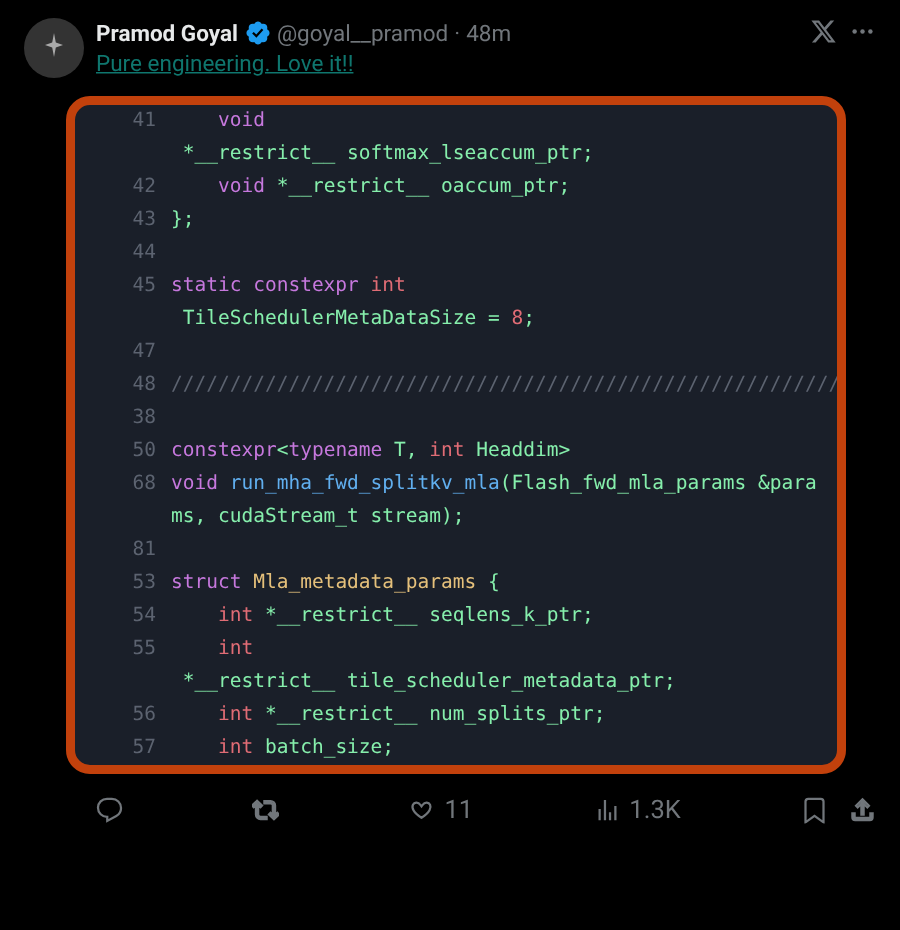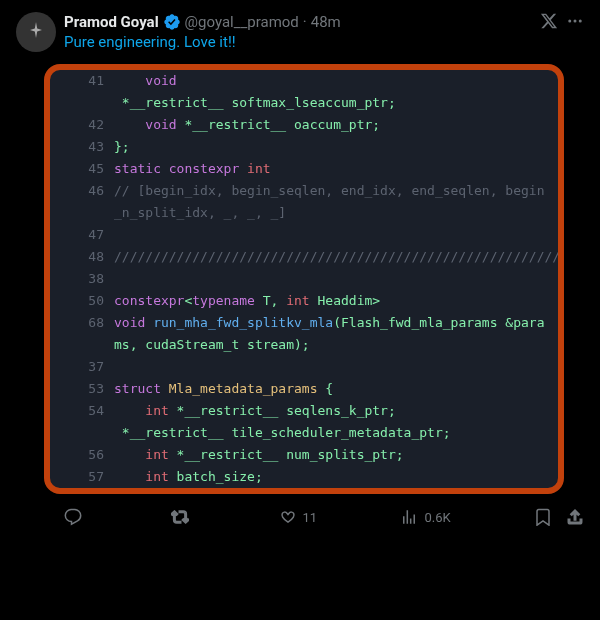--- a/index.html
+++ b/index.html
@@ -58,21 +58,22 @@
     display: flex;
     align-items: center;
     gap: 8px;
     color: #71767b;
   }
   .tweet-text {
     margin-left: 48px;
     margin-top: 0px;
     font-size: 15px;
     line-height: 20px;
-    color: #0ea5e9;
+    color: #0f766e;
+    text-decoration: underline;
   }
   .code-card {
     margin: 12px 0 0 28px;
     width: calc(100% - 48px);
     border: 6px solid #c2410c;
     border-radius: 16px;
     overflow: hidden;
     background: #1a1f29;
     padding-left: 30px;
   }
@@ -107,21 +108,21 @@
   .tok-default { color: #abb2bf; }
   .actions {
     margin-left: 48px;
     margin-top: 10px;
     padding: 4px 0 10px 0;
     display: flex;
     align-items: center;
     justify-content: space-between;
     max-width: 520px;
     color: #71767b;
-    font-size: 13px;
+    font-size: 17px;
   }
   .action {
     display: flex;
     align-items: center;
     gap: 6px;
     cursor: pointer;
   }
   .action-right {
     display: flex;
     gap: 14px;
@@ -163,30 +164,32 @@
       </span>
     </div>
   </div>
 
   <div class="code-card">
     <div class="code-inner" id="code-inner">
         <div class="code-line"><div class="ln">41</div><div class="lc"><span class="tok-default">    </span><span class="tok-key">void</span></div></div>
         <div class="code-line"><div class="ln"></div><div class="lc"><span class="tok-id"> *__restrict__ softmax_lseaccum_ptr;</span></div></div>
         <div class="code-line"><div class="ln">42</div><div class="lc"><span class="tok-default">    </span><span class="tok-key">void</span><span class="tok-id"> *__restrict__ oaccum_ptr;</span></div></div>
         <div class="code-line"><div class="ln">43</div><div class="lc"><span class="tok-id">};</span></div></div>
+        <div class="code-line"><div class="ln">44</div><div class="lc"><span class="tok-default"></span></div></div>
         <div class="code-line"><div class="ln">45</div><div class="lc"><span class="tok-key">static constexpr </span><span class="tok-type">int</span></div></div>
-        <div class="code-line"><div class="ln">46</div><div class="lc"><span class="tok-comment">// [begin_idx, begin_seqlen, end_idx, end_seqlen, begin_n_split_idx, _, _, _]</span></div></div>
+        <div class="code-line"><div class="ln"></div><div class="lc"><span class="tok-id"> TileSchedulerMetaDataSize = </span><span class="tok-type">8</span><span class="tok-id">;</span></div></div>
         <div class="code-line"><div class="ln">47</div><div class="lc"><span class="tok-default"></span></div></div>
         <div class="code-line"><div class="ln">48</div><div class="lc"><span class="tok-comment">/////////////////////////////////////////////////////////////////////////////////////////////////////</span></div></div>
         <div class="code-line"><div class="ln">38</div><div class="lc"><span class="tok-default"></span></div></div>
         <div class="code-line"><div class="ln">50</div><div class="lc"><span class="tok-key">constexpr</span><span class="tok-id">&lt;</span><span class="tok-key">typename</span><span class="tok-id"> T, </span><span class="tok-type">int</span><span class="tok-id"> Headdim&gt;</span></div></div>
         <div class="code-line"><div class="ln">68</div><div class="lc"><span class="tok-key">void </span><span class="tok-func">run_mha_fwd_splitkv_mla</span><span class="tok-id">(Flash_fwd_mla_params &amp;params, cudaStream_t stream);</span></div></div>
-        <div class="code-line"><div class="ln">37</div><div class="lc"><span class="tok-default"></span></div></div>
+        <div class="code-line"><div class="ln">81</div><div class="lc"><span class="tok-default"></span></div></div>
         <div class="code-line"><div class="ln">53</div><div class="lc"><span class="tok-key">struct </span><span class="tok-cls">Mla_metadata_params</span><span class="tok-id"> {</span></div></div>
         <div class="code-line"><div class="ln">54</div><div class="lc"><span class="tok-default">    </span><span class="tok-type">int</span><span class="tok-id"> *__restrict__ seqlens_k_ptr;</span></div></div>
+        <div class="code-line"><div class="ln">55</div><div class="lc"><span class="tok-default">    </span><span class="tok-type">int</span></div></div>
         <div class="code-line"><div class="ln"></div><div class="lc"><span class="tok-id"> *__restrict__ tile_scheduler_metadata_ptr;</span></div></div>
         <div class="code-line"><div class="ln">56</div><div class="lc"><span class="tok-default">    </span><span class="tok-type">int</span><span class="tok-id"> *__restrict__ num_splits_ptr;</span></div></div>
         <div class="code-line"><div class="ln">57</div><div class="lc"><span class="tok-default">    </span><span class="tok-type">int</span><span class="tok-id"> batch_size;</span></div></div>
       </div>
   </div>
 
   <div class="actions">
     <div class="action">
       <svg width="18" height="18" viewBox="0 0 24 24" fill="none" stroke="#71767b" stroke-width="2">
           <path d="M1.751 10c0-4.42 3.584-8 8.005-8h4.366c4.49 0 8.129 3.64 8.129 8.13 0 2.96-1.607 5.68-4.196 7.11l-8.054 4.46v-3.69h-.067c-4.49.1-8.183-3.51-8.183-8.01z"></path>
@@ -202,21 +205,21 @@
     <div class="action">
       <svg width="18" height="18" viewBox="0 0 24 24" fill="none" stroke="#71767b" stroke-width="2">
           <path d="M16.697 5.5c-1.222-.06-2.679.51-3.89 2.16l-.805 1.09-.806-1.09C9.984 6.01 8.526 5.44 7.304 5.5c-1.243.07-2.349.78-2.91 1.91-.552 1.12-.633 2.78.479 4.82 1.074 1.97 3.257 4.27 7.129 6.61 3.87-2.34 6.052-4.64 7.126-6.61 1.111-2.04 1.03-3.7.477-4.82-.561-1.13-1.666-1.84-2.908-1.91z"></path>
         </svg>
       <span>11</span>
     </div>
     <div class="action">
       <svg width="18" height="18" viewBox="0 0 24 24" fill="#71767b">
           <path d="M8.75 21V3h2v18h-2zM18 21V8.5h2V21h-2zM4 21l.004-10h2L6 21H4zm9.248 0v-7h2v7h-2z"></path>
         </svg>
-      <span>0.6K</span>
+      <span>1.3K</span>
     </div>
     <div class="action-right">
       <div class="action">
         <svg width="18" height="18" viewBox="0 0 24 24" fill="none" stroke="#71767b" stroke-width="2">
             <path d="M4 4.5C4 3.12 5.119 2 6.5 2h11C18.881 2 20 3.12 20 4.5v18.44l-8-5.71-8 5.71V4.5z"></path>
           </svg>
       </div>
       <div class="action">
         <svg width="18" height="18" viewBox="0 0 24 24" fill="none" stroke="#71767b" stroke-width="2">
             <path d="M12 2.59l5.7 5.7-1.41 1.42L13 6.41V16h-2V6.41l-3.3 3.3-1.41-1.42L12 2.59zM21 15l-.02 3.51c0 1.38-1.12 2.49-2.5 2.49H5.5C4.11 21 3 19.88 3 18.5V15h2v3.5c0 .28.22.5.5.5h12.98c.28 0 .5-.22.5-.5L19 15h2z"></path>

